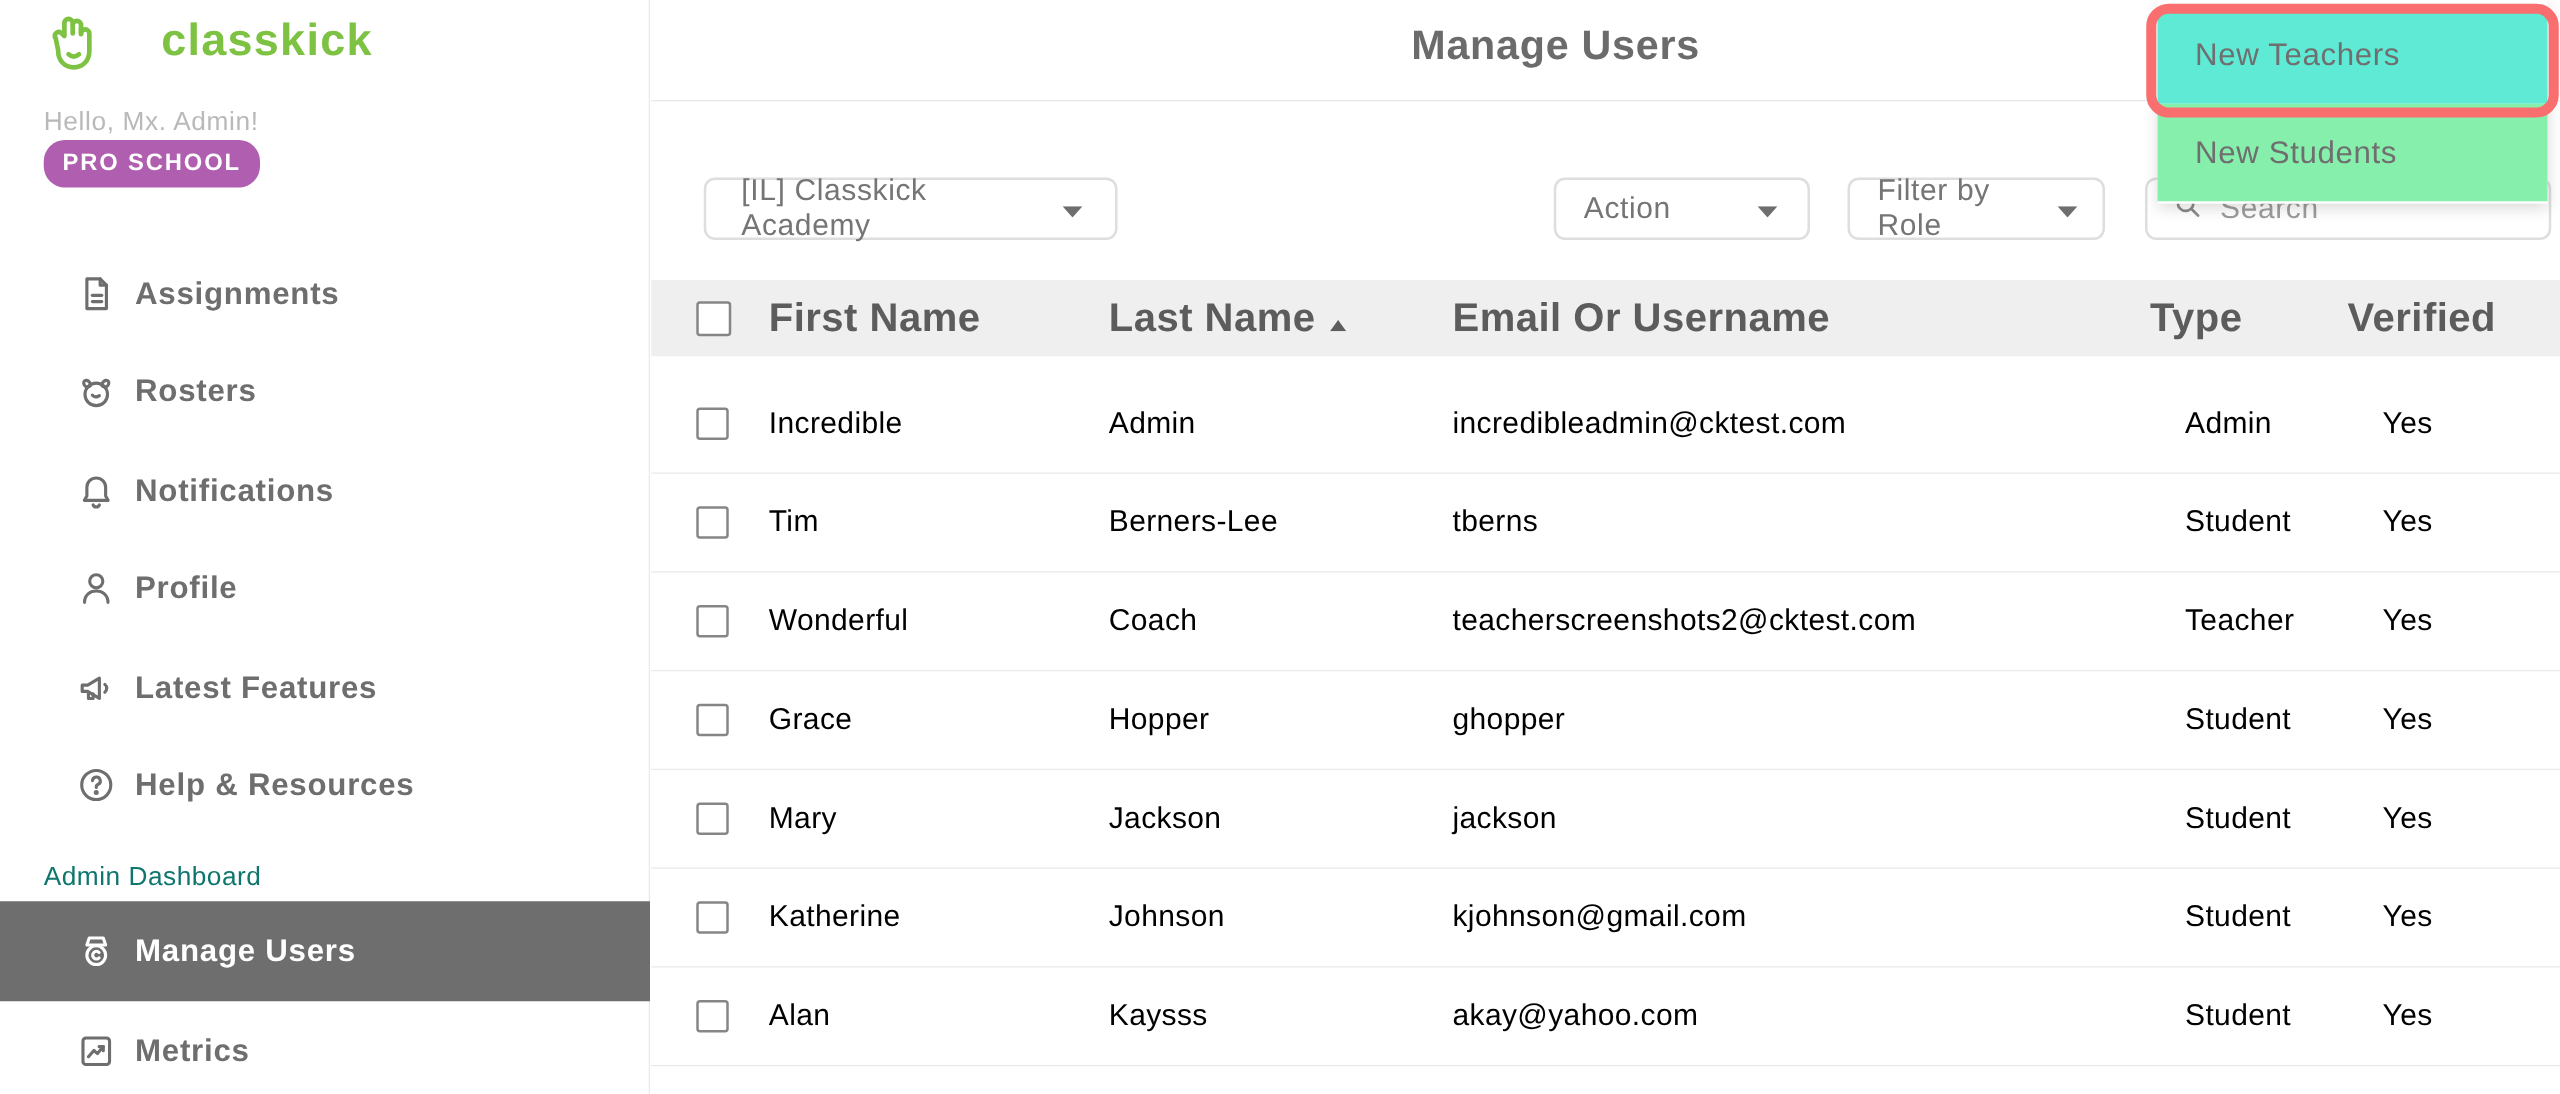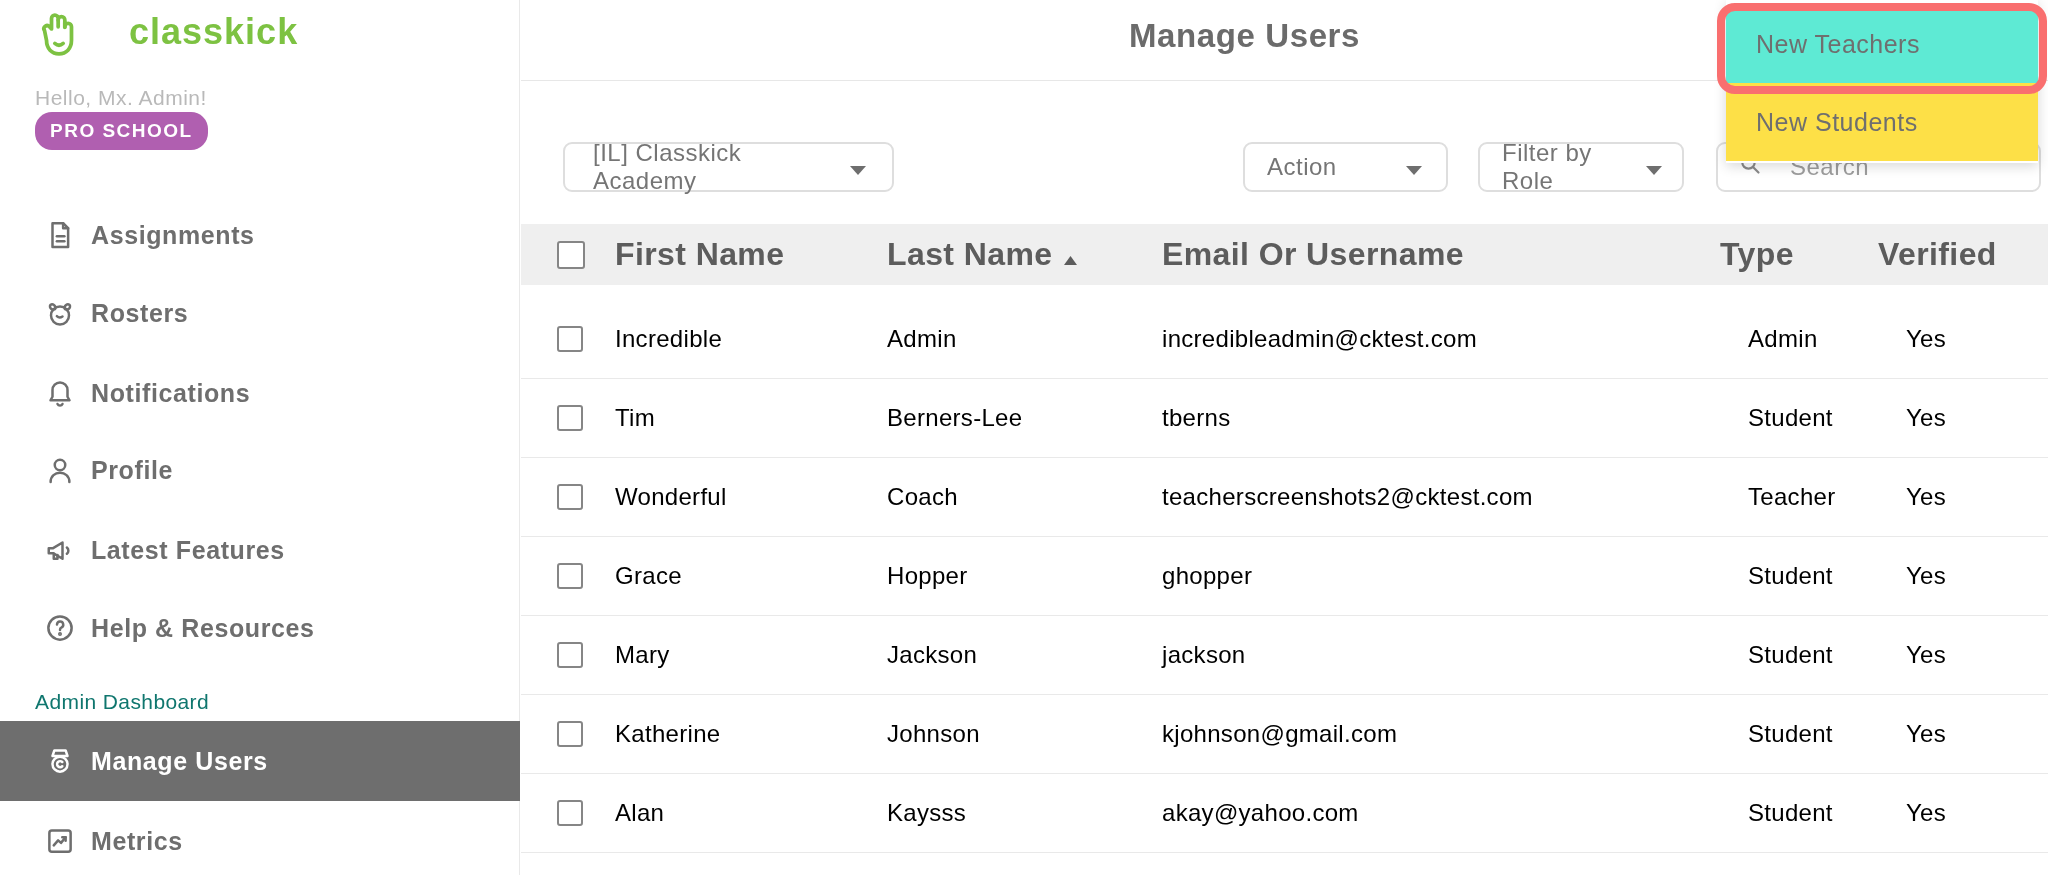--- a/index.html
+++ b/index.html
@@ -6,53 +6,53 @@
   html,body { background:#fff; }
   body { font-family:"Liberation Sans", sans-serif; color:#6e6e6e; }
   .screen { position:relative; width:2048px; height:875px; background:#fff; overflow:hidden; }
 
   
   .sidebar { position:absolute; left:0; top:0; width:520px; height:875px; background:#fff; border-right:1px solid #e9e9e9; z-index:2; }
   .logo-row { position:absolute; left:33px; top:6px; display:flex; align-items:center;gap:30px; }
   .logo-text { font-size:36px; font-weight:bold; color:#7dc242; letter-spacing:1px; margin-left:14px; }
   .greeting { position:absolute; left:35px; top:86px; font-size:21px; color:#b9b9b9; letter-spacing:0.5px; }
   .plan-badge { position:absolute; left:35px; top:112px; background:#b05fb0; color:#fff; font-size:19px; font-weight:bold; letter-spacing:1.5px; padding:8px 15px; border-radius:17px; }
-  .nav-item { position:absolute; left:0; width:520px; height:80px; display:flex; align-items:center; padding-left:45px; font-size:25px; font-weight:bold; color:#6e6e6e; letter-spacing:0.6px; cursor:pointer; }
+  .nav-item { position:absolute; left:0; width:520px; height:80px; display:flex; align-items:center; padding-left:62px; font-size:25px; font-weight:bold; color:#6e6e6e; letter-spacing:0.6px; cursor:pointer; }
   .nav-item .nico { width:30px; height:30px; margin-right:16px; flex:0 0 auto; display:flex; }
   .section-label { position:absolute; left:35px; top:690px; font-size:21px; color:#0f766e; letter-spacing:0.4px; }
   .nav-item.active { background:#6e6e6e; color:#fff; }
   svg.ico { display:block; }
 
   
   .main { position:absolute; left:521px; top:0; width:1527px; height:875px; background:#fff; }
   .main-header { position:absolute; left:0; top:0; width:100%; height:81px; border-bottom:1px solid #e7e7e7; }
   .page-title { position:absolute; left:0; right:80px; top:0; height:81px; line-height:72px; text-align:center; font-size:33px; font-weight:bold; color:#6b6b6b; letter-spacing:0.6px; }
 
   .ctl { position:absolute; top:142px; height:50px; border:2px solid #dedede; border-radius:9px; background:#fff; display:flex; align-items:center; font-size:24px; color:#757575; letter-spacing:0.5px; cursor:pointer; }
   .ctl .caret { margin-left:auto; }
   .school-select { left:42px; width:331px; padding:0 26px 0 28px; }
   .action-btn { left:722px; width:205px; padding:0 24px 0 22px; }
   .filter-btn { left:957px; width:206px; padding:0 20px 0 22px; }
   .filter-btn .caret { margin-left:14px; }
   .search-box { left:1195px; width:325px; padding:0 18px 0 20px; cursor:text; }
-  .search-box .ph { color:#9d9d9d; margin-left:28px; }
+  .search-box .ph { color:#9d9d9d; margin-left:14px; }
 
   
   .grid-row { display:grid; grid-template-columns:94px 272px 275px 558px 158px 1fr; align-items:center; width:100%; }
   .thead { position:absolute; left:0; top:224px; height:61px; background:#efefef; font-size:32px; font-weight:bold; color:#5c5c5c; letter-spacing:0.4px; }
   .tbody { position:absolute; left:0; top:300px; width:100%; }
   .trow { height:79px; border-bottom:1px solid #e9e9e9; font-size:24px; color:#000000; letter-spacing:0.3px; }
   .cell-check { padding-left:36px; }
   .checkbox { width:26px; height:26px; border:2.5px solid #868686; border-radius:3px; background:#fff; cursor:pointer; }
   .sort-wrap { display:flex; align-items:center; gap:12px; }
   .trow .cell-type, .trow .cell-verified { padding-left:28px; }
 
   
   .menu-panel { position:absolute; left:1726px; top:0; width:312px; height:163px; background:#fff; box-shadow:0 3px 12px rgba(0,0,0,0.16); z-index:5; }
-  .menu-item { height:78px; display:flex; align-items:center; padding-left:30px; font-size:25px; color:#6f6f6f; letter-spacing:0.5px; cursor:pointer; background:#fde047; }
+  .menu-item { height:78px; display:flex; align-items:center; padding-left:30px; font-size:25px; color:#6f6f6f; letter-spacing:0.5px; cursor:pointer; background:#86efac; }
   .menu-item.highlight { background:#5eead4; margin-top:6px; height:77px; }
   .annotation-box { position:absolute; left:1717px; top:3px; width:330px; height:91px; border:8px solid #f96f6f; border-radius:18px; z-index:6; pointer-events:none; }
 </style>
 </head>
 <body>
 
 <div class="screen">
 
   <div class="sidebar">
     <div class="logo-row">

